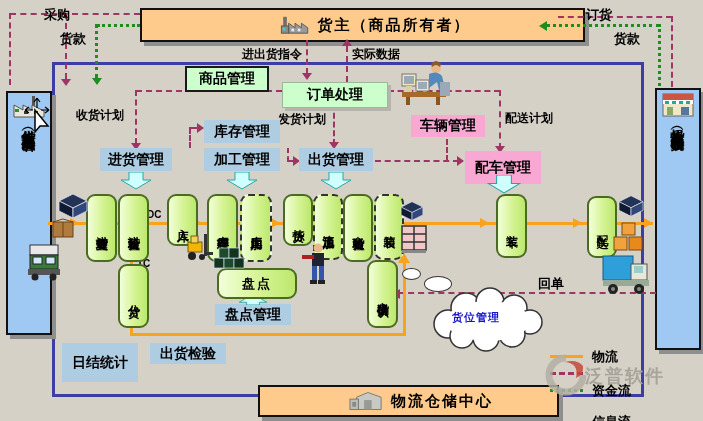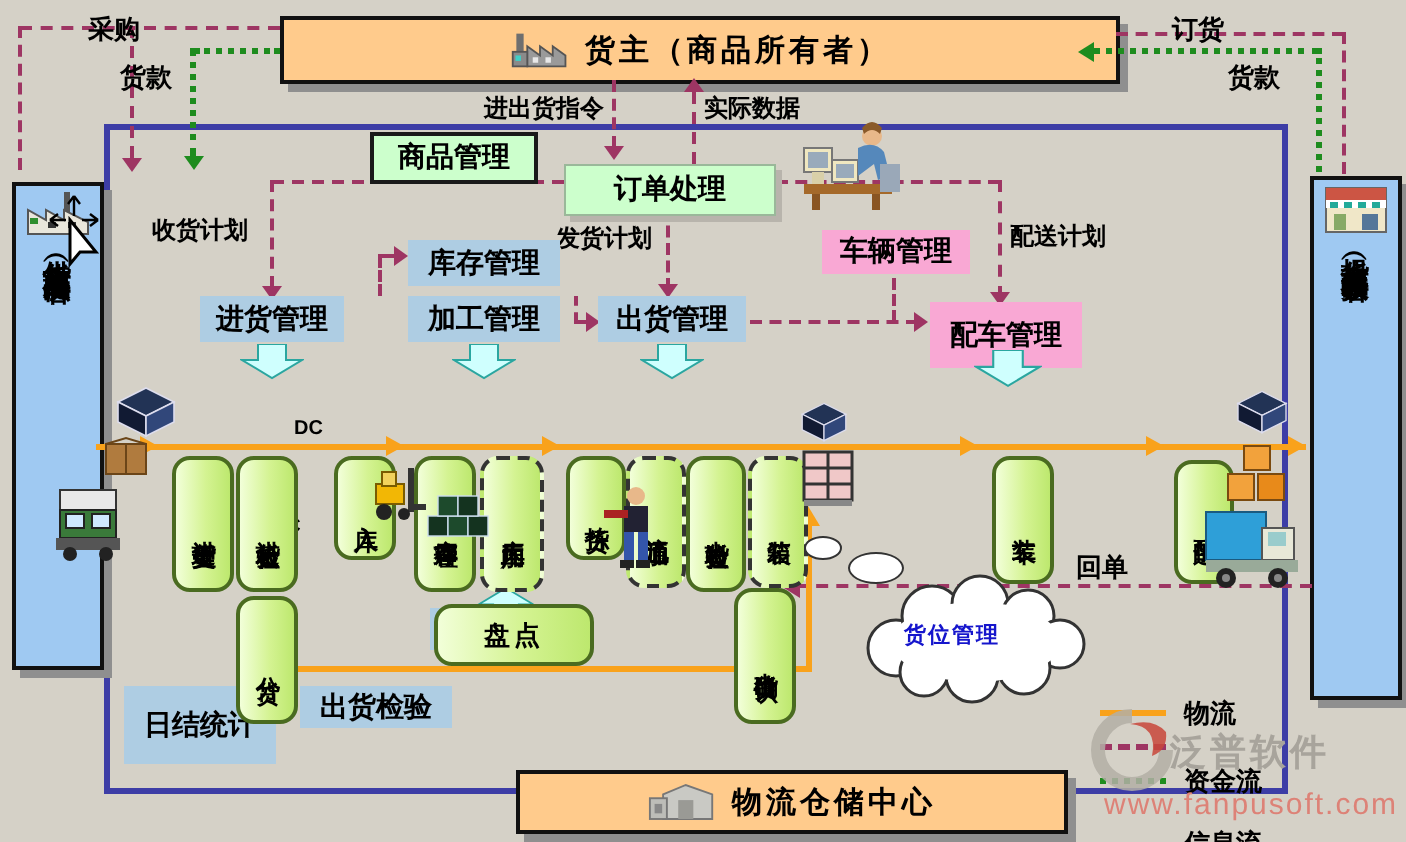--- a/index.html
+++ b/index.html
@@ -4,36 +4,36 @@
 <style>
   html,body{margin:0;padding:0;background:#d5d1c7;}
   .stage{position:relative;width:703px;height:421px;background:#d5d1c7;overflow:hidden;
          font-family:"Liberation Sans",sans-serif;color:#000;}
   .abs{position:absolute;}
   
   .frame{border:3px solid #3d3da6;background:transparent;}
   
   .bar{background:#ffcb8c;border:2px solid #111;box-shadow:4px 4px 0 #8f8f8f;
        display:flex;align-items:center;justify-content:center;gap:8px;
-       font-weight:bold;font-size:15px;letter-spacing:2px;}
+       font-weight:bold;font-size:15px;letter-spacing:2px;padding-left:25px;}
   
   .side{background:#9fc9f2;border:2px solid #111;box-shadow:4px 4px 0 #8f8f8f;
         display:flex;flex-direction:column;align-items:center;padding-top:2px;}
   .vtext{writing-mode:vertical-rl;text-orientation:upright;font-weight:bold;
          font-size:14px;letter-spacing:1px;line-height:1;}
   
   .mgmt{background:#aecde3;display:flex;align-items:center;justify-content:center;
         font-weight:bold;font-size:14px;white-space:nowrap;}
   .mgmt.green{background:#ccffcc;border:2px solid #1a1a1a;}
   .mgmt.green2{background:#ccffcc;border:1px solid #9ab89a;box-shadow:3px 3px 0 #b8b4ac;}
   .mgmt.yellow{background:#f9a8d4;}
   
   .pbox{background:linear-gradient(90deg,#f2ffd9 0%,#d4f392 55%,#bde86e 100%);
         border:2px solid #4a6b20;border-radius:9px;display:flex;align-items:center;
-        justify-content:center;margin-top:34px;}
+        justify-content:center;}
   .pbox.dash{border:2px dashed #333;}
   .pbox .vt{writing-mode:vertical-rl;text-orientation:upright;font-weight:bold;
             font-size:12px;letter-spacing:1px;}
   .pbox .ht{font-weight:bold;font-size:13px;letter-spacing:2px;}
   
   .dashMh{border-top:2px dashed #9e3563;height:0;}
   .dashMv{border-left:2px dashed #9e3563;width:0;}
   .dotGh{border-top:3px dotted #1e8c1e;height:0;}
   .dotGv{border-left:3px dotted #1e8c1e;width:0;}
   .oln{background:#f9a21b;}
@@ -401,15 +401,14 @@
   <div class="abs" style="left:550px;top:372px;width:33px;height:0;border-top:3px dashed #9e3563;z-index:7;"></div>
   <div class="abs legend-lbl" style="left:592px;top:365px;z-index:7;margin-top:48px;">信息流</div>
   <div class="abs" style="left:550px;top:389px;width:33px;height:0;border-top:3px dotted #1e8c1e;z-index:7;"></div>
   <div class="abs legend-lbl" style="left:592px;top:382px;z-index:7;">资金流</div>
 
   <svg class="abs" style="left:543px;top:352px;z-index:8;opacity:0.85;" width="46" height="46" viewBox="0 0 46 46">
     <path d="M40 23 a17 17 0 1 1 -17 -17" fill="none" stroke="#b3afa6" stroke-width="7"></path>
     <path d="M22 10 q14 1 11 16 q8 -3 7 -12 q-6 -7 -18 -4 z" fill="#c9473b"></path>
   </svg>
   <div class="abs wm-brand" style="left:585px;top:364px;z-index:8;">泛普软件</div>
-  <div class="abs wm-site" style="left:552px;top:394px;z-index:8;">www.fanpusoft.com</div>
 
 </div>
 
 </body></html>

